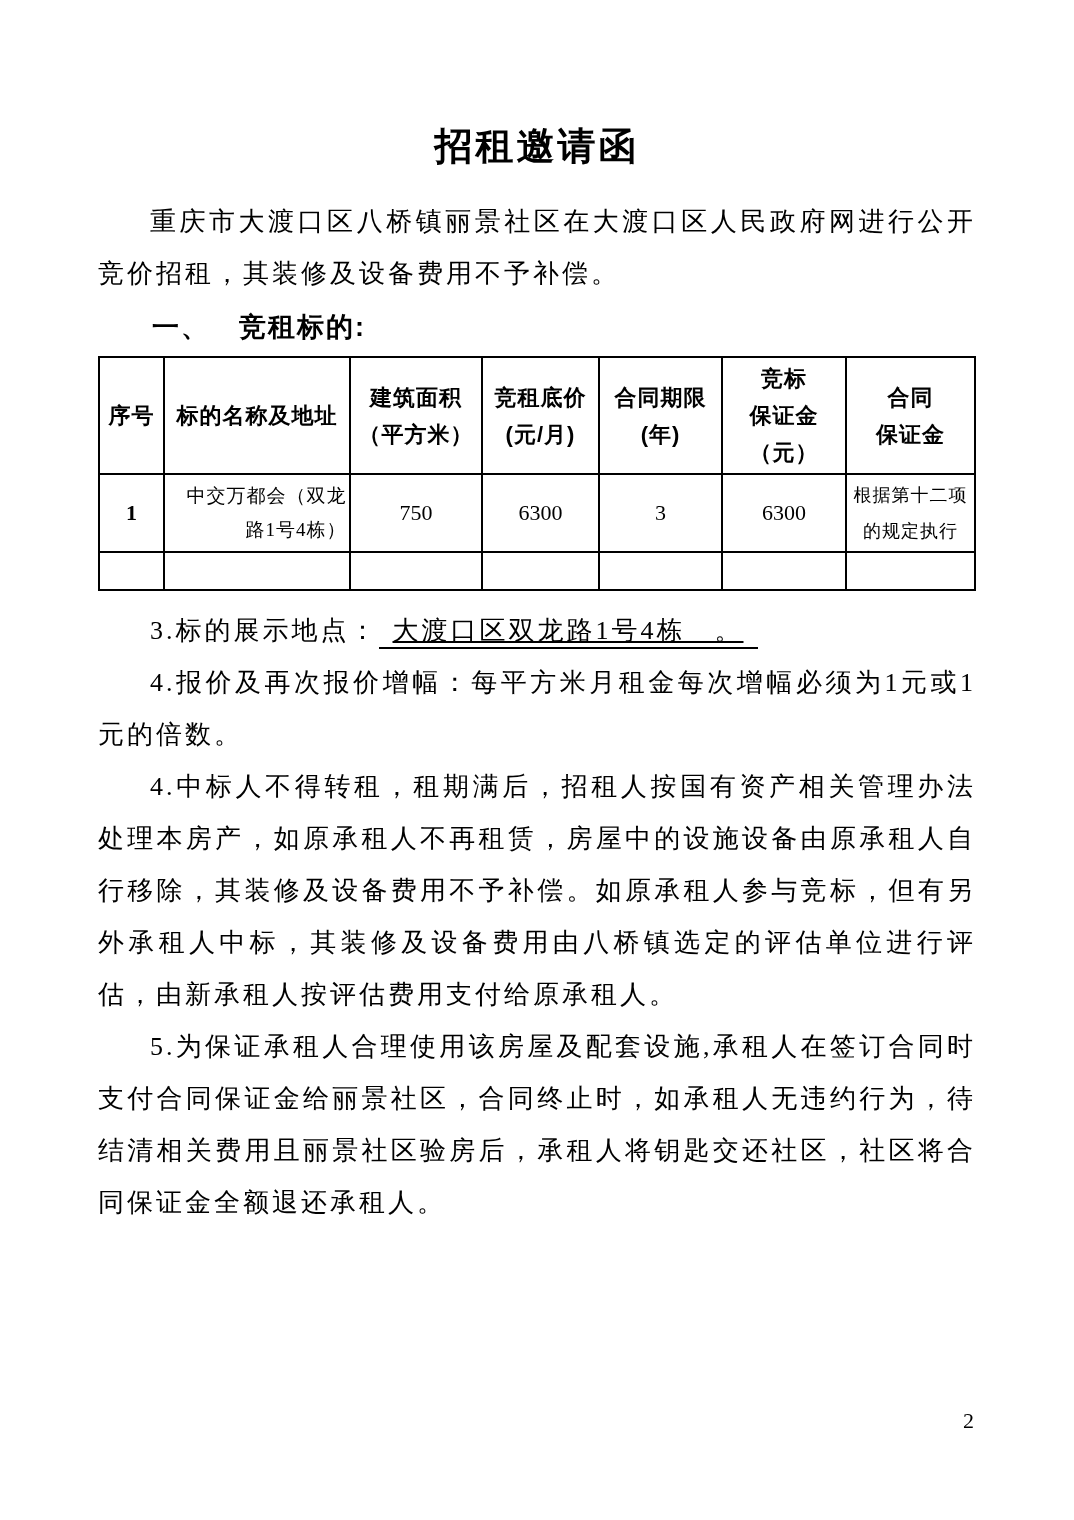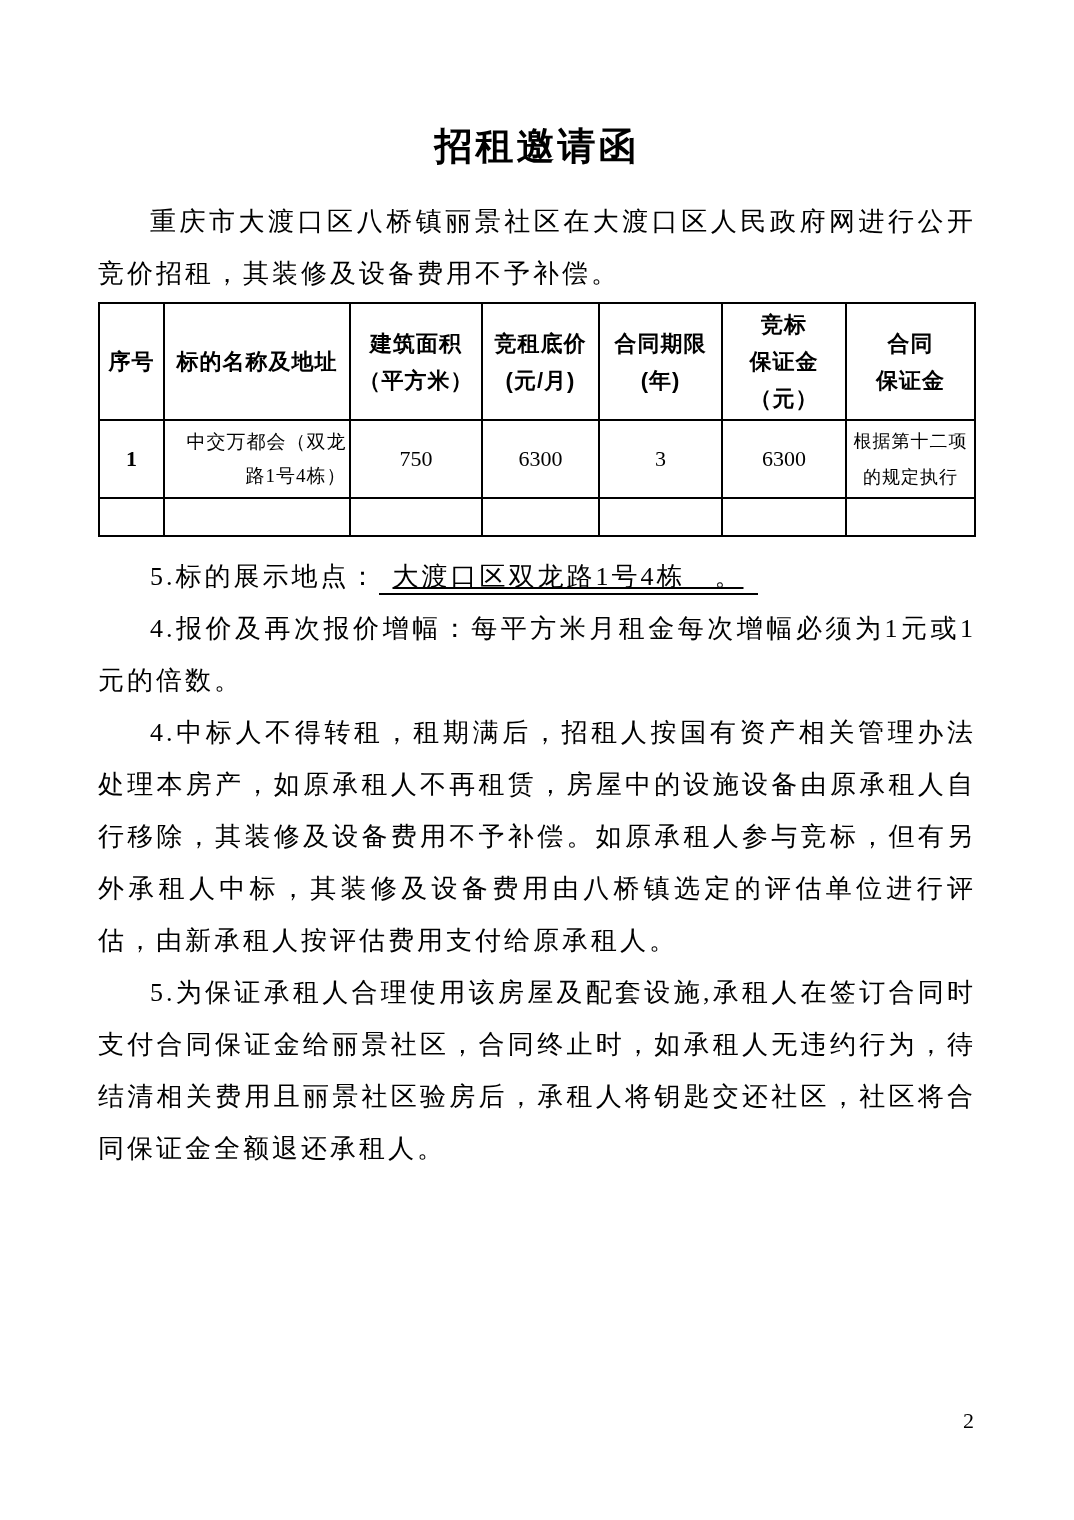--- a/index.html
+++ b/index.html
@@ -56,20 +56,21 @@
 </style>
 </head>
 <body>
 
 <div class="page">
 
   <h1 class="title">招租邀请函</h1>
 
   <p class="body-text indent">重庆市大渡口区八桥镇丽景社区在大渡口区人民政府网进行公开竞价招租，其装修及设备费用不予补偿。</p>
 
+  <h2 class="section-heading">一、　竞租标的:</h2>
 
   <table class="bid-table">
     <colgroup>
       <col class="col-seq">
         <col class="col-name">
         <col class="col-area">
       <col class="col-price">
         <col class="col-term">
         <col class="col-bidbond">
         <col class="col-contractbond">
@@ -107,21 +108,21 @@
         <td></td>
         <td></td>
         <td></td>
         <td></td>
         <td></td>
       </tr>
     </tbody>
   </table>
 
 
-  <p class="body-text indent"><span>5.标的展示地点：</span><span class="fillin-underline">大渡口区双龙路1号4栋　。</span></p>
+  <p class="body-text indent"><span>3.标的展示地点：</span><span class="fillin-underline">大渡口区双龙路1号4栋　。</span></p>
 
   <p class="body-text indent">4.报价及再次报价增幅：每平方米月租金每次增幅必须为1元或1元的倍数。</p>
 
   <p class="body-text indent">4.中标人不得转租，租期满后，招租人按国有资产相关管理办法处理本房产，如原承租人不再租赁，房屋中的设施设备由原承租人自行移除，其装修及设备费用不予补偿。如原承租人参与竞标，但有另外承租人中标，其装修及设备费用由八桥镇选定的评估单位进行评估，由新承租人按评估费用支付给原承租人。</p>
 
   <p class="body-text indent">5.为保证承租人合理使用该房屋及配套设施,承租人在签订合同时支付合同保证金给丽景社区，合同终止时，如承租人无违约行为，待结清相关费用且丽景社区验房后，承租人将钥匙交还社区，社区将合同保证金全额退还承租人。</p>
 
   <div class="page-number">2</div>
 
 </div>

